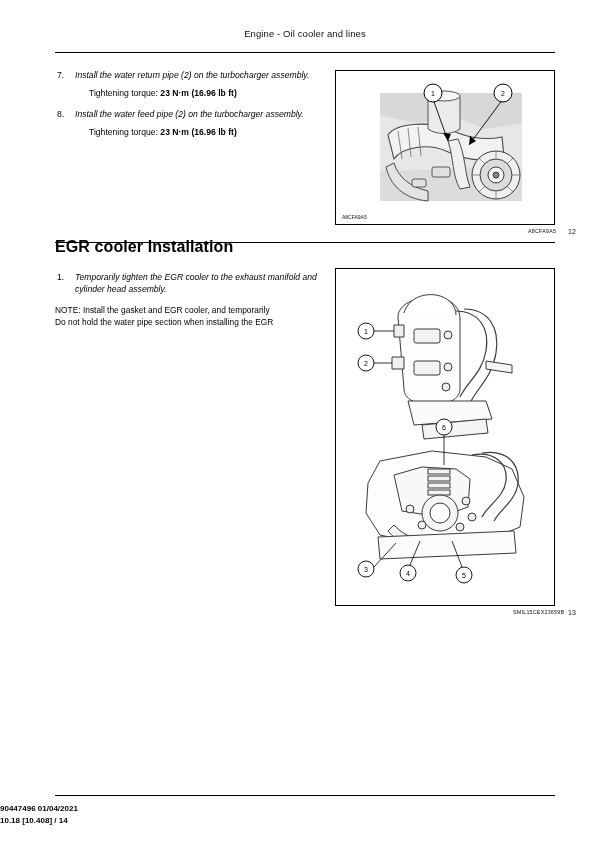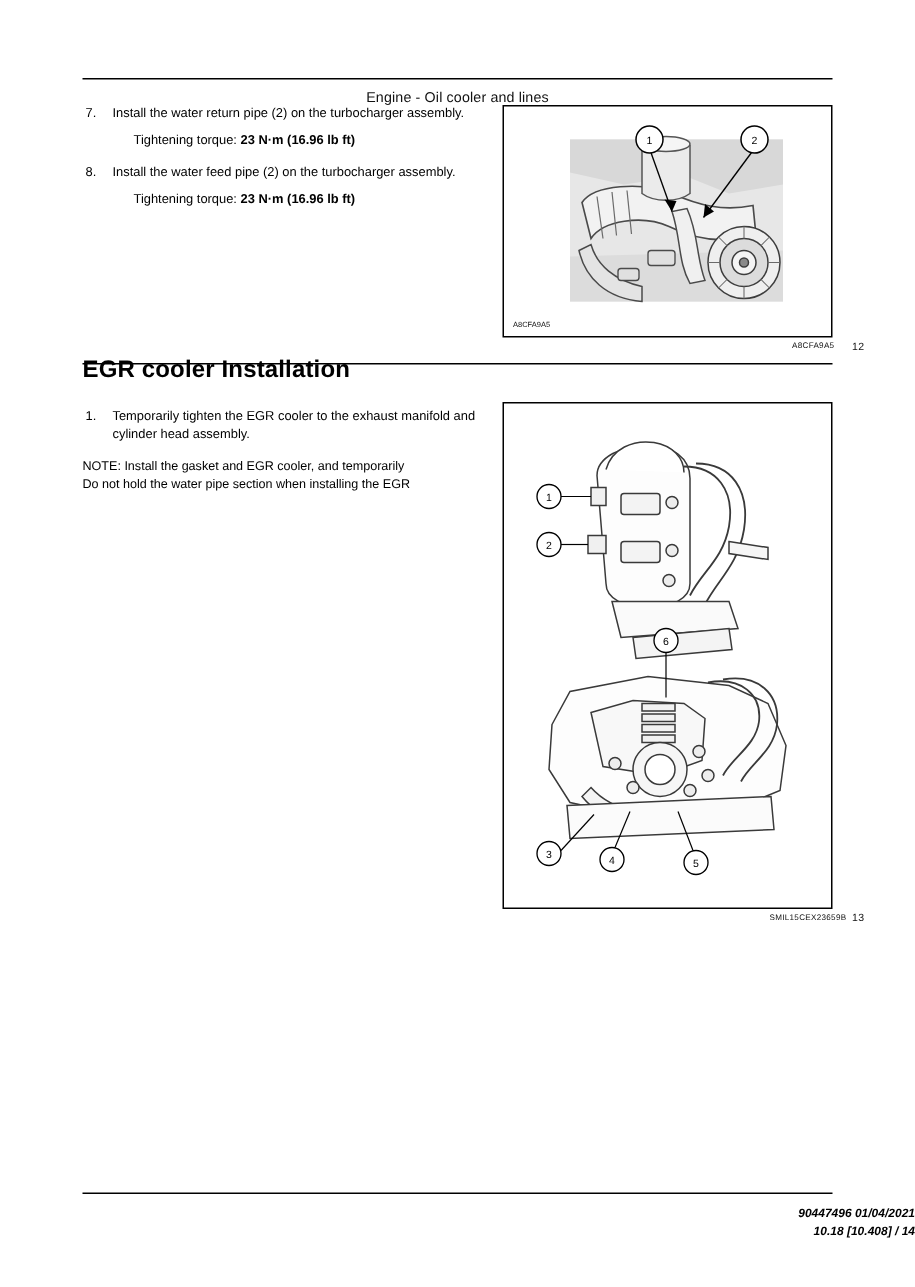--- a/index.html
+++ b/index.html
@@ -25,21 +25,20 @@
   
   .header {
     position: absolute;
     left: 0;
     top: 28px;
     width: 610px;
     text-align: center;
     font-size: 9.5px;
     letter-spacing: 0.1px;
     color: #111;
-    margin-top: 32px;
   }
   .header-rule {
     position: absolute;
     left: 55px;
     top: 52px;
     width: 500px;
     height: 1px;
     background: #000;
   }
 
@@ -58,20 +57,21 @@
   }
   .step-num {
     width: 20px;
     flex: 0 0 20px;
     text-align: left;
     padding-left: 2px;
     box-sizing: border-box;
   }
   .step-text {
     flex: 1 1 auto;
+    font-style: italic;
   }
   .torque {
     margin: 6px 0 10px 34px;
     font-size: 8.6px;
   }
   .torque b { font-weight: bold; text-align: center; }
 
   
   .figbox {
     position: absolute;
@@ -144,25 +144,24 @@
     font-size: 8.4px;
     line-height: 11.4px;
   }
 
   
   .footer {
     position: absolute;
     left: 0;
     top: 803px;
     width: 610px;
-    text-align: right;
+    text-align: left;
     font-size: 8px;
     font-weight: bold;
     line-height: 12px;
-    font-style: italic;
   }
 
   
   .illus { position: absolute; left: 0; top: 0; }
   .callout-text {
     font-family: "Liberation Sans", sans-serif;
     font-size: 7px;
   }
 </style>
 </head>

